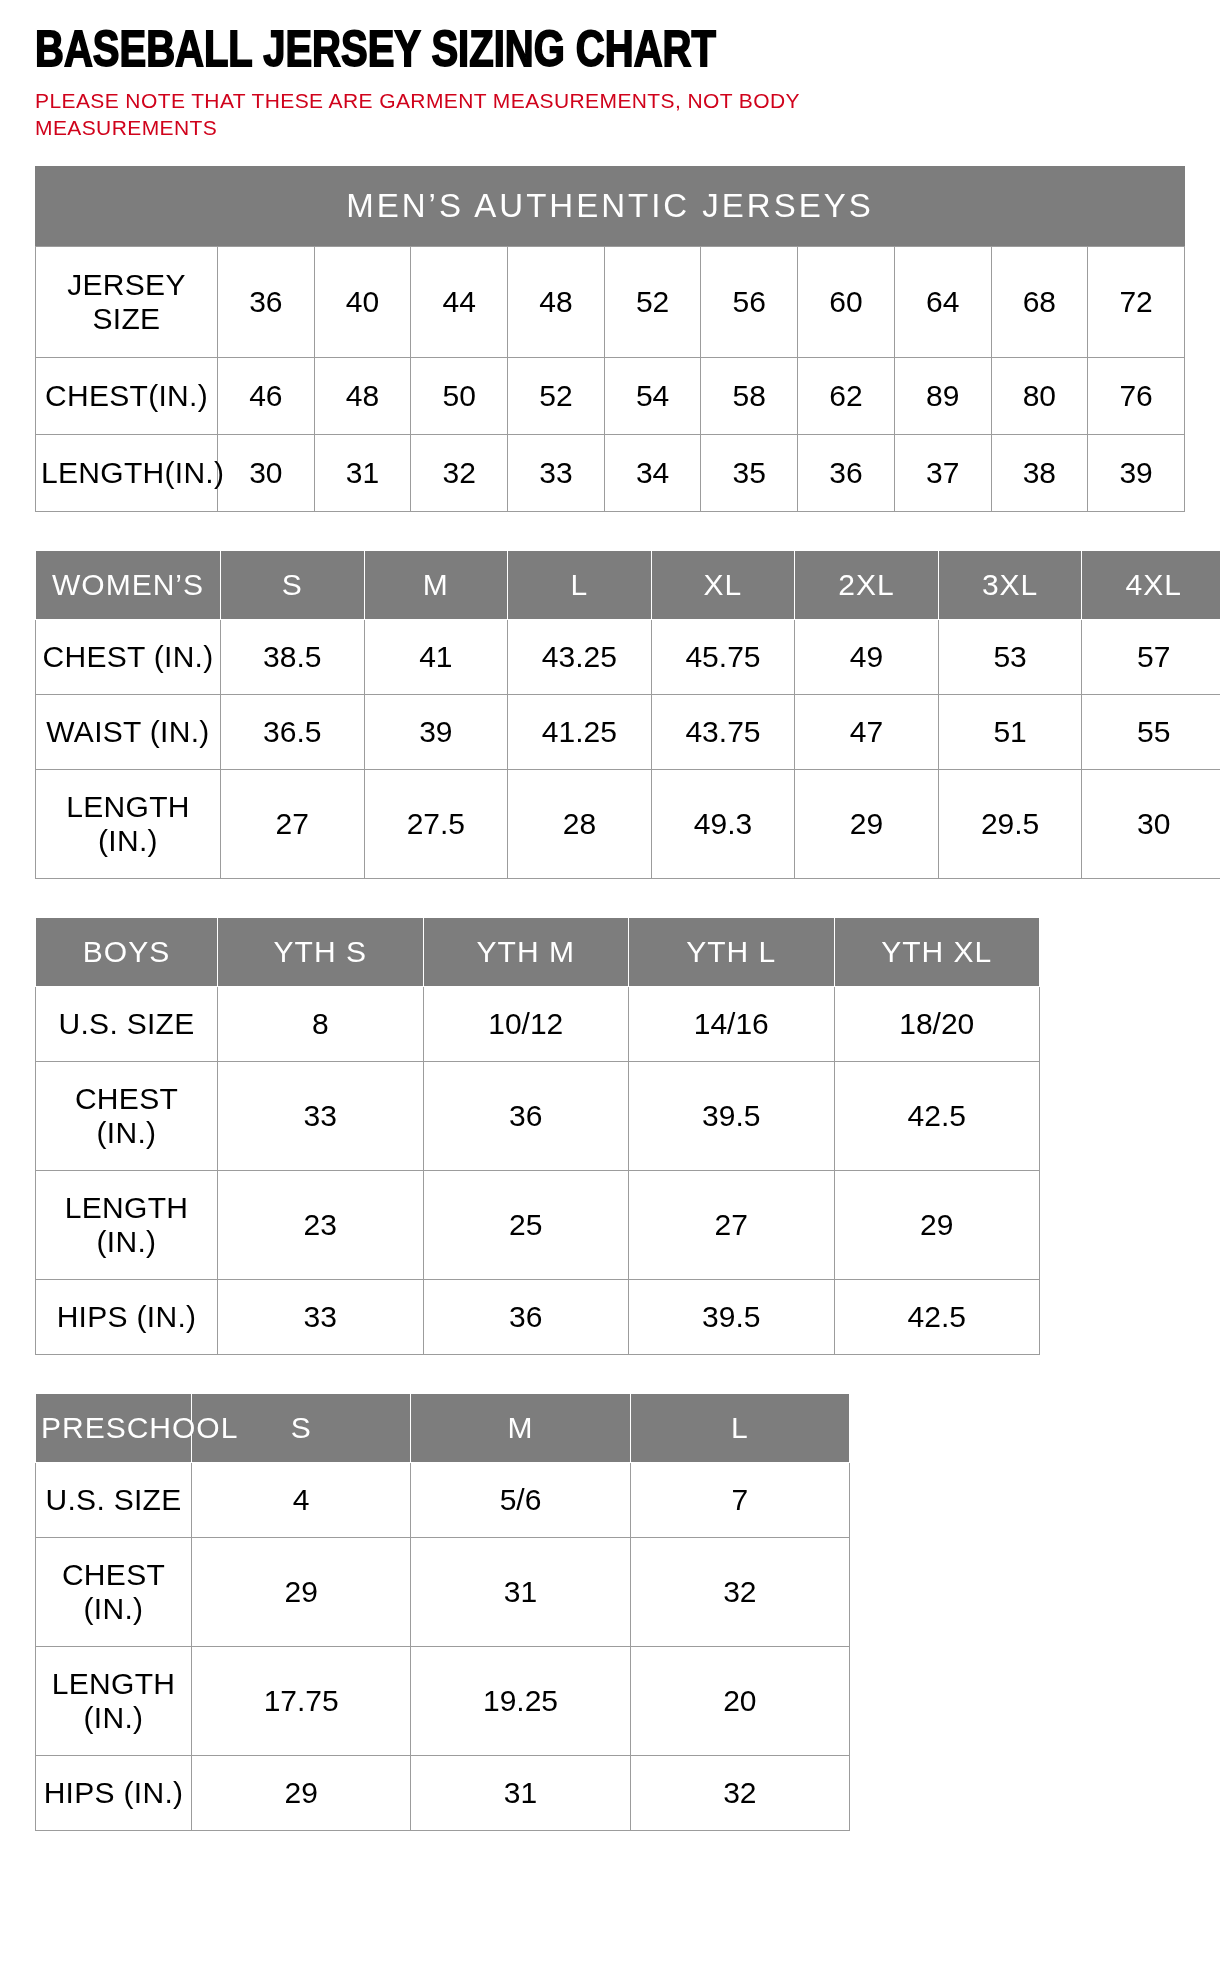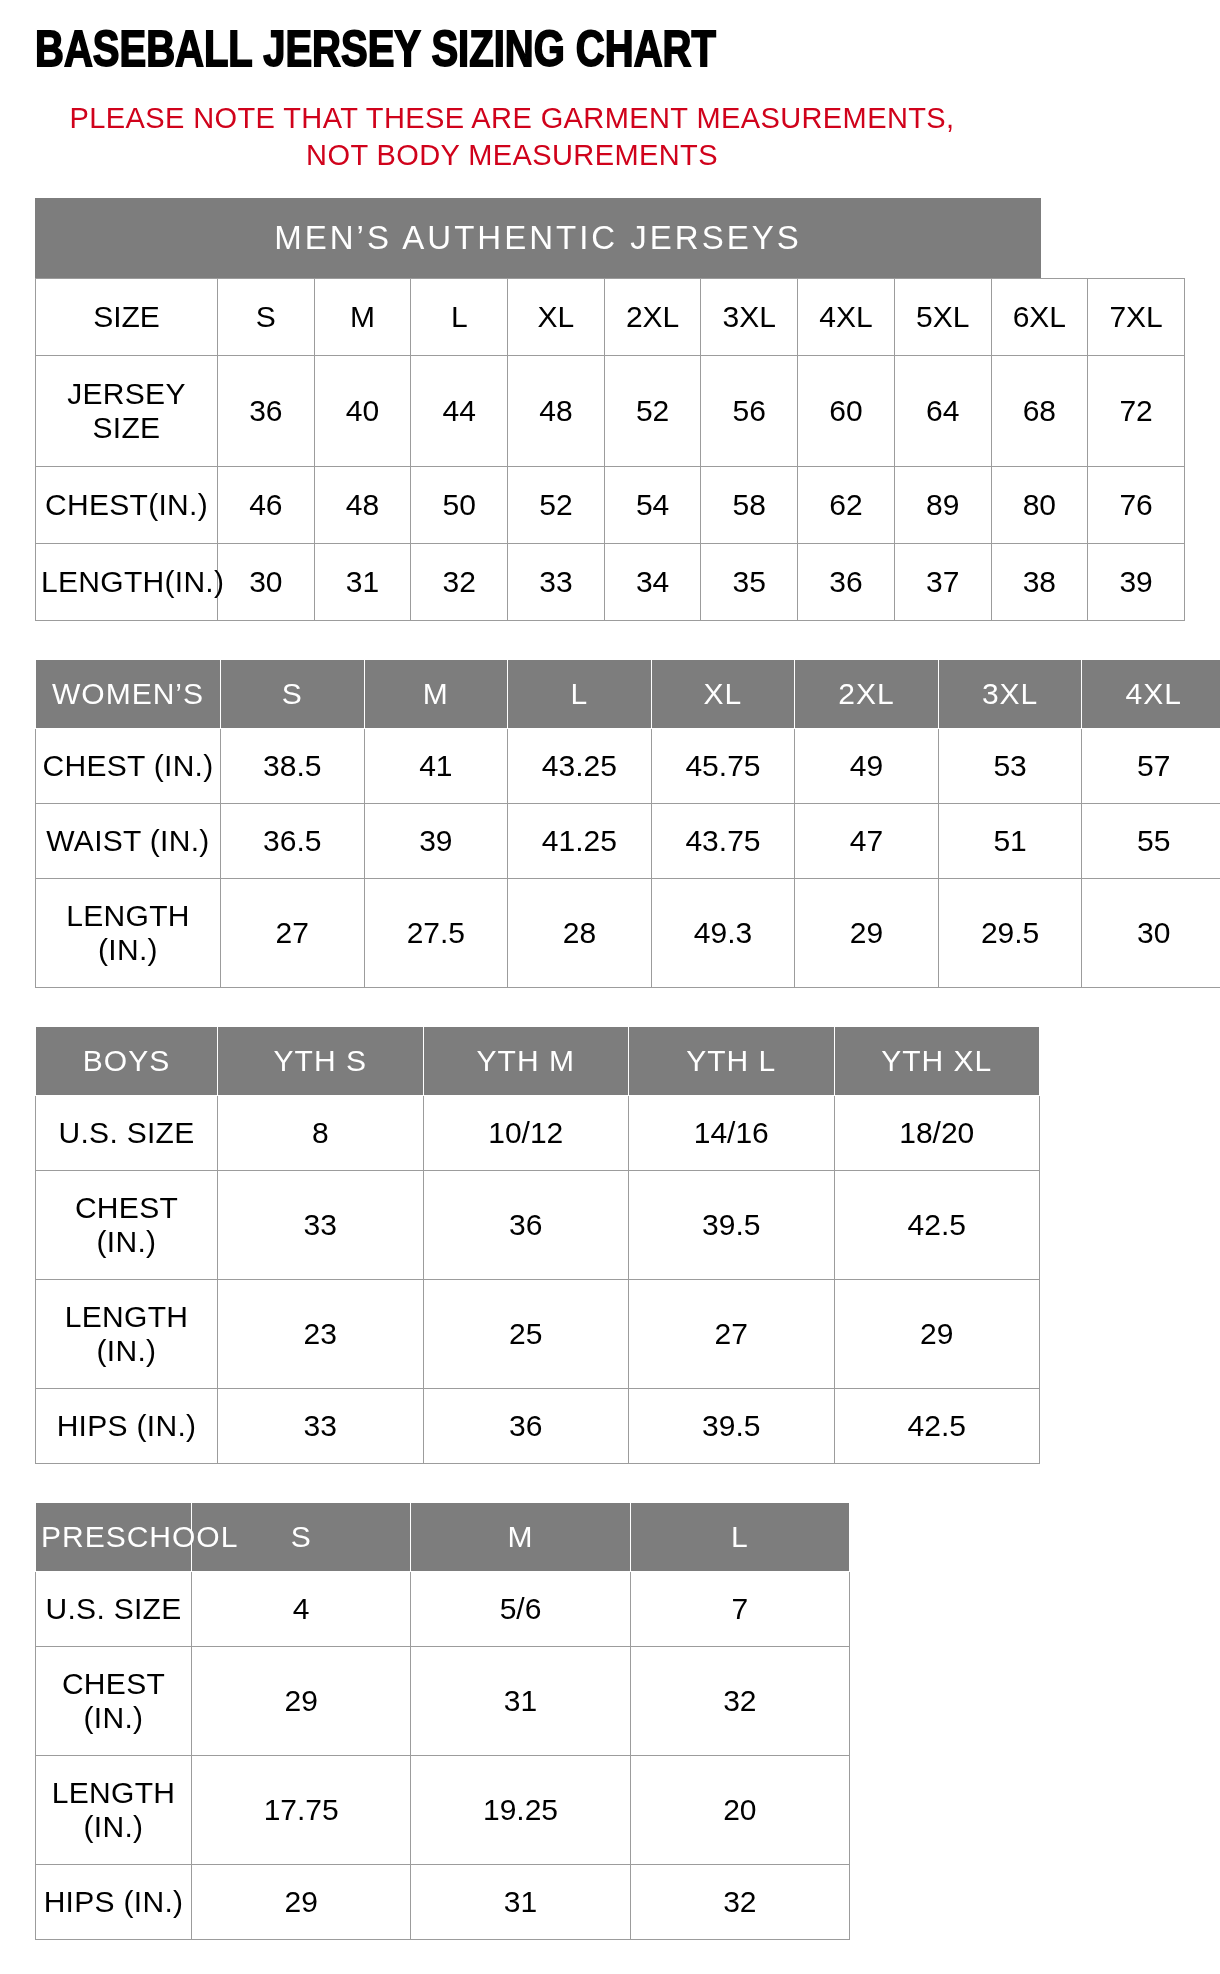--- a/index.html
+++ b/index.html
@@ -18,32 +18,31 @@
     letter-spacing: 0px;
     -webkit-text-stroke: 1.8px #000;
     display: inline-block;
     transform: scaleX(0.80);
     transform-origin: left center;
     white-space: nowrap;
   }
 
   .note {
     color: #d0021b;
-    font-size: 29px;
+    font-size: 21px;
     line-height: 1.28;
     letter-spacing: 0.4px;
-    margin: 12px;
-    text-align: center;
+    margin: 0;
   }
   .top-note { max-width: 930px; margin-bottom: 24px; }
 
   .banner {
     background: #7d7d7d;
     color: #ffffff;
-    width: 1006px;
+    width: 1150px;
     height: 80px;
     display: flex;
     align-items: center;
     justify-content: center;
     font-size: 33px;
     letter-spacing: 3px;
   }
 
   table {
     border-collapse: collapse;
@@ -87,33 +86,20 @@
 <div class="page">
 
   <h1 class="title">BASEBALL JERSEY SIZING CHART</h1>
 
   <p class="note top-note">PLEASE NOTE THAT THESE ARE GARMENT MEASUREMENTS, NOT BODY MEASUREMENTS</p>
 
   <section>
     <div class="banner">MEN’S AUTHENTIC JERSEYS</div>
     <table class="t-mens">
         <tbody>
-          <tr>
-            <th class="lbl">SIZE</th>
-            <th class="">S</th>
-            <th class="">M</th>
-            <th class="">L</th>
-            <th class="">XL</th>
-            <th class="">2XL</th>
-            <th class="">3XL</th>
-            <th class="">4XL</th>
-            <th class="">5XL</th>
-            <th class="">6XL</th>
-            <th class="">7XL</th>
-          </tr>
           <tr>
             <td class="lbl">JERSEY SIZE</td>
             <td>36</td>
             <td>40</td>
             <td>44</td>
             <td>48</td>
             <td>52</td>
             <td>56</td>
             <td>60</td>
             <td>64</td>

